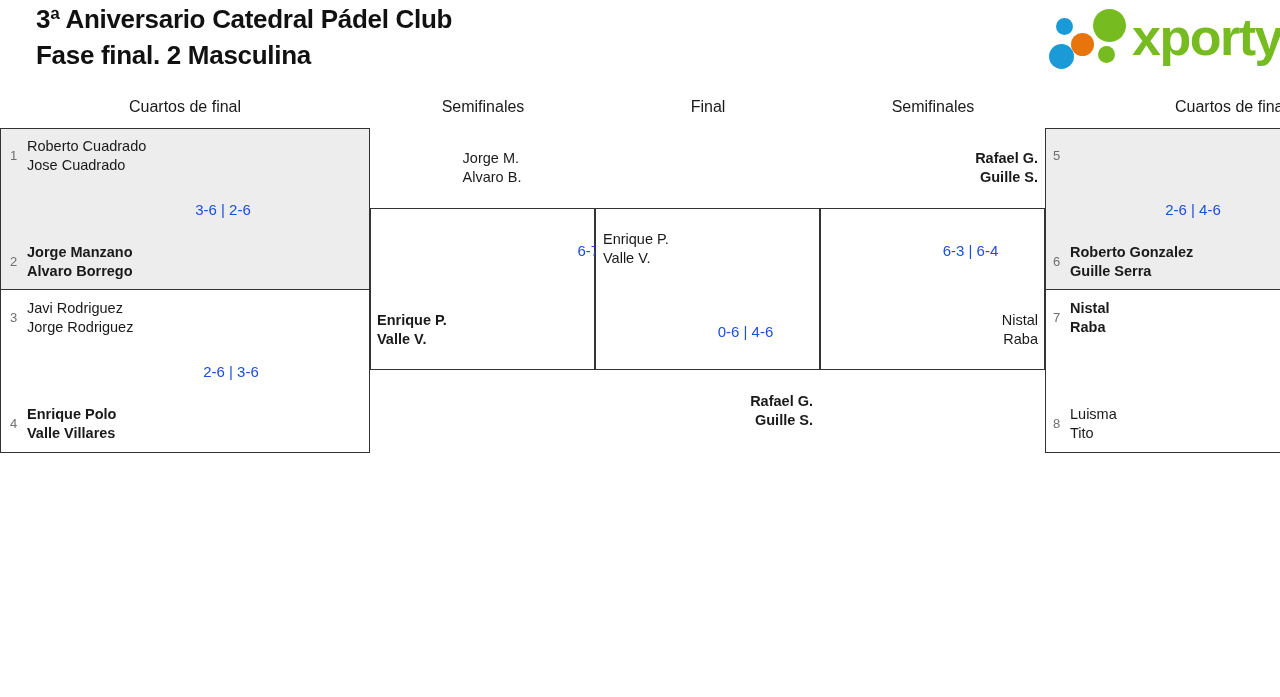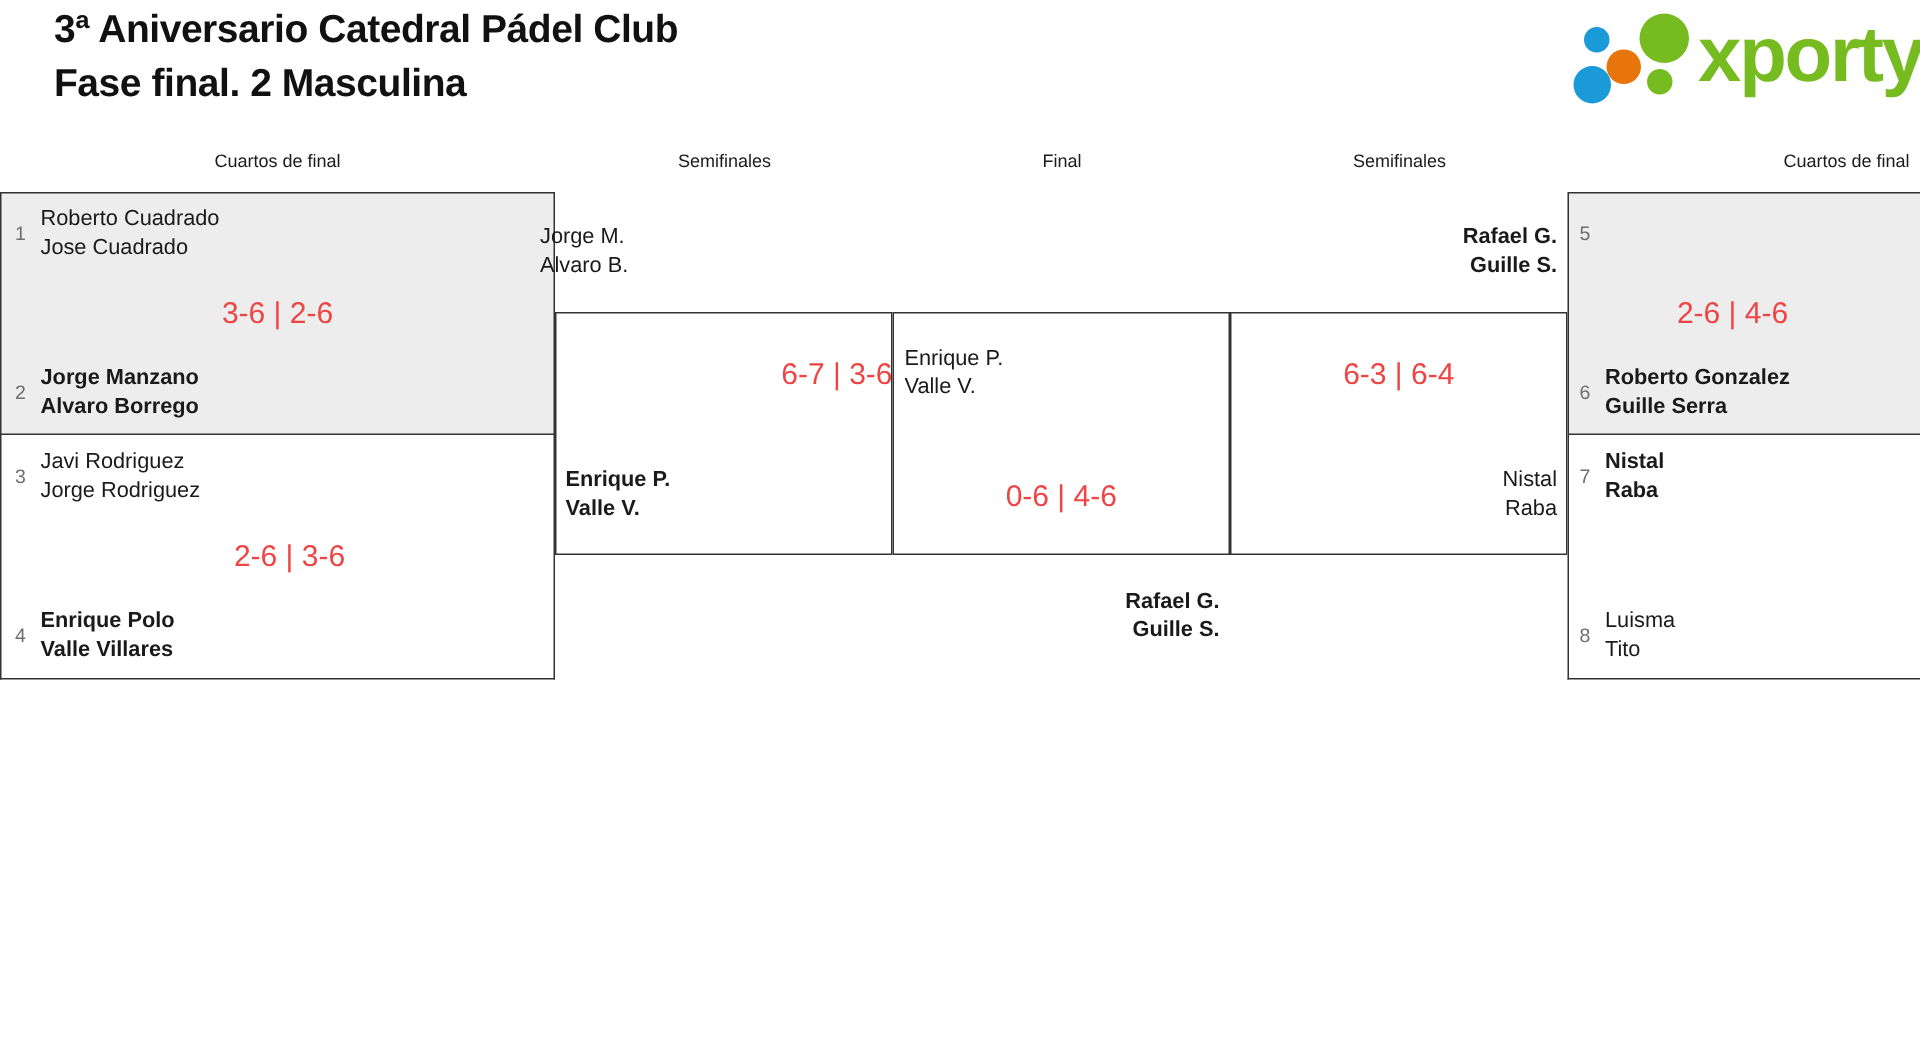--- a/index.html
+++ b/index.html
@@ -47,21 +47,21 @@
   .logo-text {
     position: absolute; left: 86px; top: 2px;
     font-size: 52px; font-weight: bold;
     color: #76BC21; letter-spacing: -1.5px;
     line-height: 58px;
   }
 
   
   .round-header {
     position: absolute;
-    font-size: 12px;
+    font-size: 16px;
     color: #1a1a1a;
     text-align: center;
     white-space: nowrap;
     top: 96px;
     line-height: 22px;
   }
 
   
   .box {
     position: absolute;
@@ -89,24 +89,25 @@
     padding-top: 9px;
     flex: 0 0 17px;
   }
   .names { display: block; }
   .team.winner .names { font-weight: bold; }
   .team.right .names { text-align: right; }
 
   
   .score {
     position: absolute;
-    font-size: 20px;
+    font-size: 15px;
     line-height: 19px;
-    color: #ef4444;
-    white-space: nowrap;
+    color: #1d4ed8;
+    white-space: nowrap;
+    margin-left: 38px;
   }
 </style>
 </head>
 <body>
 
 <div id="root">
 
   <div class="title-block">
     <div class="title-line l1">3ª Aniversario Catedral Pádel Club</div>
     <div class="title-line l2">Fase final. 2 Masculina</div>
@@ -158,21 +159,21 @@
   <div class="score" style="left:0px; top:362px; width:370px; text-align:center;padding-left:16px;">2-6 | 3-6</div>
   <div class="team winner" style="left:10px; top:405px; width:340px;">
     <span class="seed">4</span>
     <span class="names">
       <span>Enrique Polo</span><br>
       <span>Valle Villares</span>
     </span>
   </div>
 
   <div class="box" style="left:370px; top:208px; width:225px; height:162px;"></div>
-  <div class="team" style="left:360px; top:149px; width:210px;">
+  <div class="team" style="left:387px; top:149px; width:210px;justify-content:center;">
     <span class="names">
       <span>Jorge M.</span><br>
       <span>Alvaro B.</span>
     </span>
   </div>
   <div class="score" style="left:370px; top:241px; width:225px; text-align:right;">6-7 | 3-6</div>
   <div class="team winner" style="left:377px; top:311px; width:210px;">
     <span class="names">
       <span>Enrique P.</span><br>
       <span>Valle V.</span>

